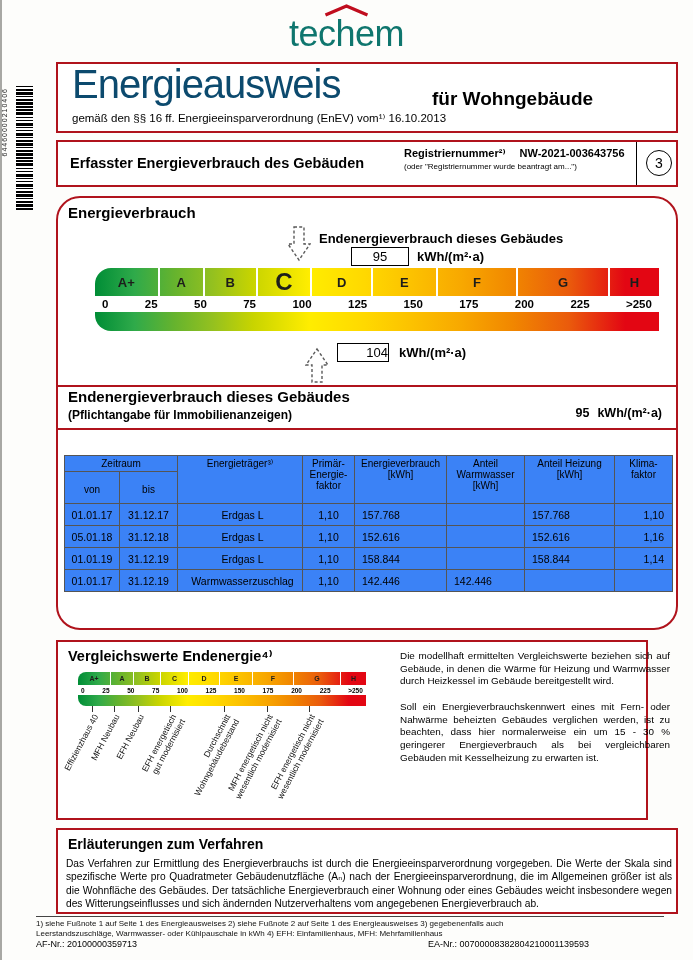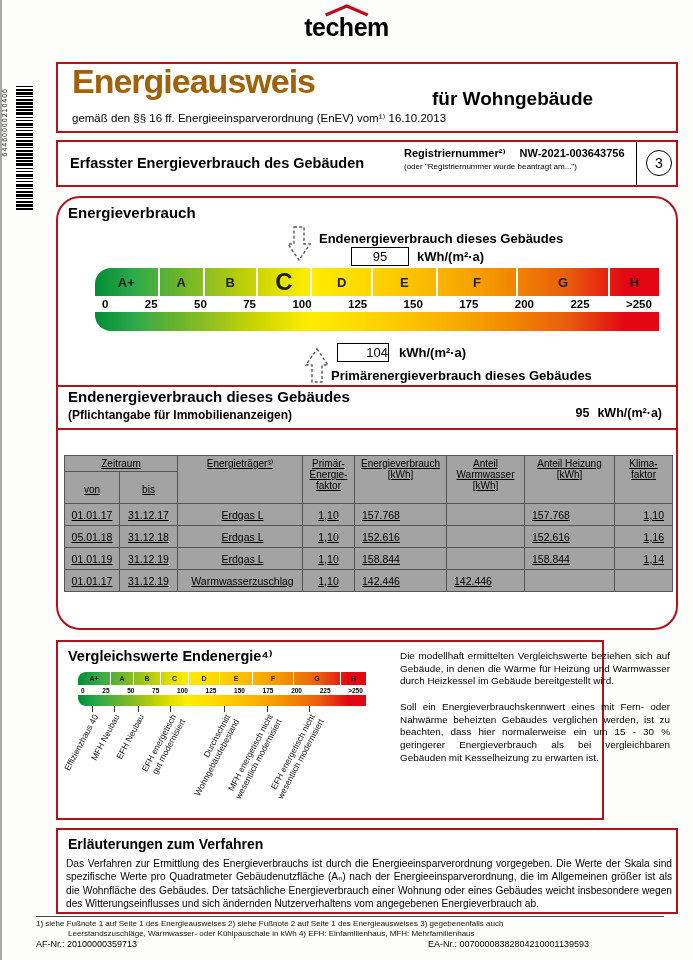--- a/index.html
+++ b/index.html
@@ -3,31 +3,31 @@
 <meta charset="utf-8">
 <style>
   * { margin:0; padding:0; box-sizing:border-box; }
   body { background:#d8d8d4; font-family:"Liberation Sans","DejaVu Sans",sans-serif; color:#000; }
   .page { position:relative; width:693px; height:960px; margin:0 auto; background:#fdfdfb; overflow:hidden; }
   .scan-edge { position:absolute; left:0; top:0; width:2px; height:100%; background:#a8a8a4; }
 
   
   .logo { position:absolute; top:4px; left:50%; transform:translateX(-50%); text-align:center; }
   .logo-roof { display:block; margin:0 auto -4px auto; }
-  .logo-word { font-size:25px; font-weight:bold; color:#000000; letter-spacing:-0.5px; }
+  .logo-word { font-size:36px; font-weight:normal; color:#0f766e; letter-spacing:-0.5px; }
 
   
   .barcode-wrap { position:absolute; left:9px; top:86px; width:30px; height:130px; }
   .barcode-num { position:absolute; left:-8px; top:2px; writing-mode:vertical-rl; transform:rotate(180deg); font-size:7px; letter-spacing:1px; color:#222; }
   .barcode-bars { position:absolute; left:7px; top:0; width:17px; height:124px;
     background:repeating-linear-gradient(180deg,#000 0 1.2px,#fff 1.2px 3px,#000 3px 4.6px,#fff 4.6px 6px,#000 6px 9px,#fff 9px 10.2px); }
 
   
   .rbox { position:absolute; border:2.5px solid #b0131c; background:#fff; }
-  .box-title-main { position:absolute; left:14px; top:-2px; font-size:34px; font-weight:bold; color:#a16207; letter-spacing:-1px; }
+  .box-title-main { position:absolute; left:14px; top:-2px; font-size:40px; font-weight:normal; color:#0c4a6e; letter-spacing:-1px; }
   .box-title-sub  { position:absolute; left:374px; top:24px; font-size:19px; font-weight:bold; }
   .box-law        { position:absolute; left:14px; top:47px; font-size:11.5px; }
 
   .hb-title { position:absolute; left:12px; top:13px; font-size:14.5px; font-weight:bold; }
   .hb-reg   { position:absolute; left:346px; top:5px; font-size:11px; font-weight:bold; display:flex; gap:14px; }
   .hb-note  { position:absolute; left:346px; top:20px; font-size:8px; }
   .hb-vline { position:absolute; left:578px; top:0; bottom:0; width:0; border-left:1.5px solid #000; }
   .hb-circle { position:absolute; left:588px; top:8px; width:26px; height:26px; border:1.6px solid #000; border-radius:50%;
     display:flex; align-items:center; justify-content:center; font-size:14px; }
 
@@ -52,21 +52,21 @@
     padding:0 7px; font-weight:bold; font-size:11.5px; }
   .scale-bottom { flex:1 1 auto; }
 
   .scale.small { border-radius:8px 0 0 8px; }
   .scale.small .scale-letters { flex:0 0 13px; }
   .scale.small .seg { font-size:7px; }
   .scale.small .seg + .seg { border-left:1px solid #fff; }
   .scale.small .scale-ticks { flex:0 0 10px; font-size:6.5px; padding:0 3px; }
 
   
-  .ctable { position:absolute; left:6px; top:257px; border-collapse:collapse; background:#a3a3a3;text-decoration:underline; }
+  .ctable { position:absolute; left:6px; top:257px; border-collapse:collapse; background:#3b82f6; }
   .ctable th, .ctable td { border:1px solid #555; }
   .ctable th { font-weight:normal; font-size:10px; white-space:pre-line; text-align:center; vertical-align:top; padding:2px 2px; }
   .ctable tr.h1 th { height:16px; }
   .ctable tr.h2 th { height:32px; vertical-align:bottom; padding-bottom:8px; }
   .ctable td { font-size:10.5px; height:22px; }
   td.date { text-align:center; }
   td.traeger { text-align:center; padding-left:5px; }
   td.factor { text-align:center; }
   td.kwh { text-align:left; padding-left:7px; }
   td.klima { text-align:right; padding-right:8px; }
@@ -184,21 +184,20 @@
       <div class="scale-bottom"></div>
     </div>
 
     <div class="valbox" style="left:279px; top:145px; width:52px;justify-content:flex-end;">
       <span>104</span>
     </div>
     <div class="unit" style="left:341px; top:147px;">kWh/(m²·a)</div>
     <svg class="arrow" style="left:247px; top:149px;" width="24" height="36" viewBox="0 0 24 36">
       <path d="M12 2 L23 18 H17 V35 H7 V18 H1 Z" fill="none" stroke="#5a5a5a" stroke-width="1.4" stroke-dasharray="3 2.2"></path>
     </svg>
-    <div class="blabel" style="left:273px; top:170px;">Primärenergieverbrauch dieses Gebäudes</div>
 
     <div class="redline" style="top:187px;"></div>
 
     <div class="ee-title">Endenergieverbrauch dieses Gebäudes</div>
     <div class="ee-sub">(Pflichtangabe für Immobilienanzeigen)</div>
     <div class="ee-value">
       <span>95</span>
       <span>kWh/(m²·a)</span>
     </div>
 
@@ -276,21 +275,21 @@
           <td class="factor">1,10</td>
           <td class="kwh">142.446</td>
           <td class="kwh">142.446</td>
           <td class="kwh"></td>
           <td class="klima"></td>
         </tr>
       </tbody>
     </table>
   </div>
 
-  <div class="rbox" style="left:56px; top:640px; width:548px; height:180px;">
+  <div class="rbox" style="left:56px; top:640px; width:592px; height:180px;">
     <div class="sec-title" style="left:10px; top:6px; font-size:14.5px;">Vergleichswerte Endenergie⁴⁾</div>
 
     <div class="scale small" style="left:20px; top:30px; width:288px; height:34px;">
       <div class="scale-letters">
         <div class="seg s0">
             <span>A+</span>
           </div>
         <div class="seg s1">
             <span>A</span>
           </div>
@@ -372,16 +371,16 @@
     </div>
   </div>
 
   <div class="rbox" style="left:56px; top:828px; width:622px; height:86px;">
     <div class="sec-title" style="left:10px; top:6px; font-size:14px;">Erläuterungen zum Verfahren</div>
     <div class="expl-text">Das Verfahren zur Ermittlung des Energieverbrauchs ist durch die Energieeinsparverordnung vorgegeben. Die Werte der Skala sind spezifische Werte pro Quadratmeter Gebäudenutzfläche (Aₙ) nach der Energieeinsparverordnung, die im Allgemeinen größer ist als die Wohnfläche des Gebäudes. Der tatsächliche Energieverbrauch einer Wohnung oder eines Gebäudes weicht insbesondere wegen des Witterungseinflusses und sich ändernden Nutzerverhaltens vom angegebenen Energieverbrauch ab.</div>
   </div>
 
   <div class="foot-line"></div>
   <div class="fn" style="top:919px;">1) siehe Fußnote 1 auf Seite 1 des Energieausweises  2) siehe Fußnote 2 auf Seite 1 des Energieausweises  3) gegebenenfalls auch</div>
-  <div class="fn" style="top:928.5px;margin-left:32px;">Leerstandszuschläge, Warmwasser- oder Kühlpauschale in kWh  4) EFH: Einfamilienhaus, MFH: Mehrfamilienhaus</div>
+  <div class="fn" style="top:928.5px;">Leerstandszuschläge, Warmwasser- oder Kühlpauschale in kWh  4) EFH: Einfamilienhaus, MFH: Mehrfamilienhaus</div>
   <div class="foot-nr" style="left:36px;">AF-Nr.: 20100000359713</div>
   <div class="foot-nr" style="left:428px;">EA-Nr.: 00700008382804210001139593</div>
 </div>
 
 </body></html>

